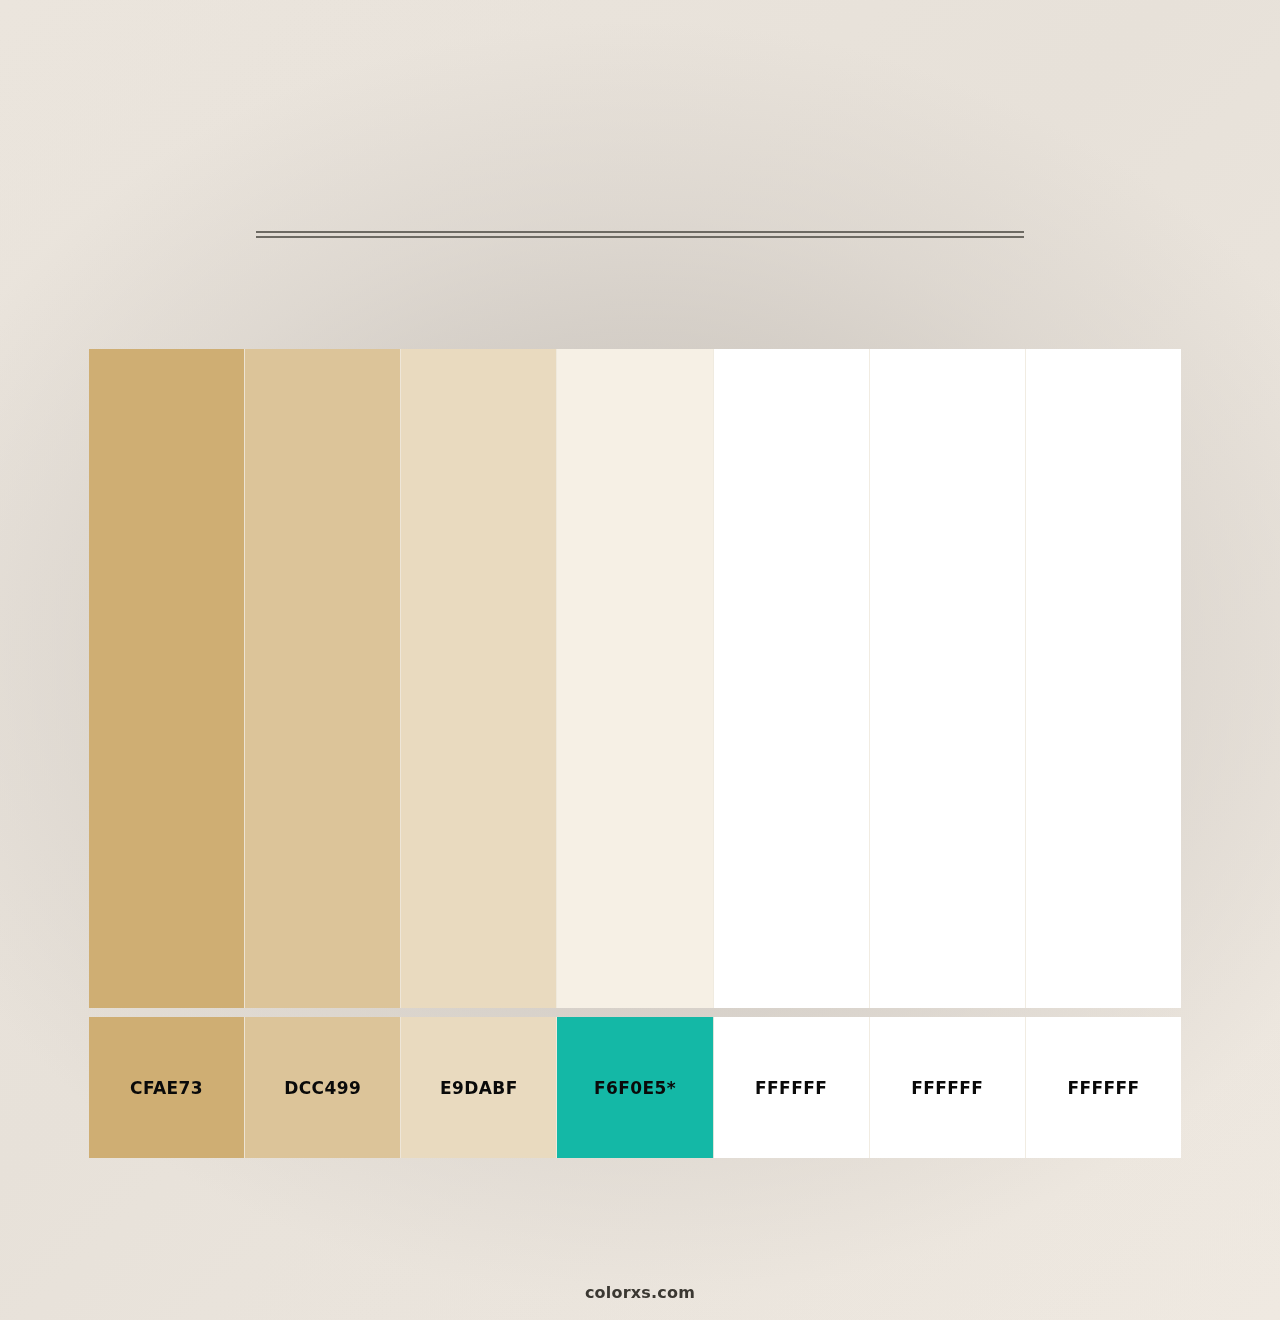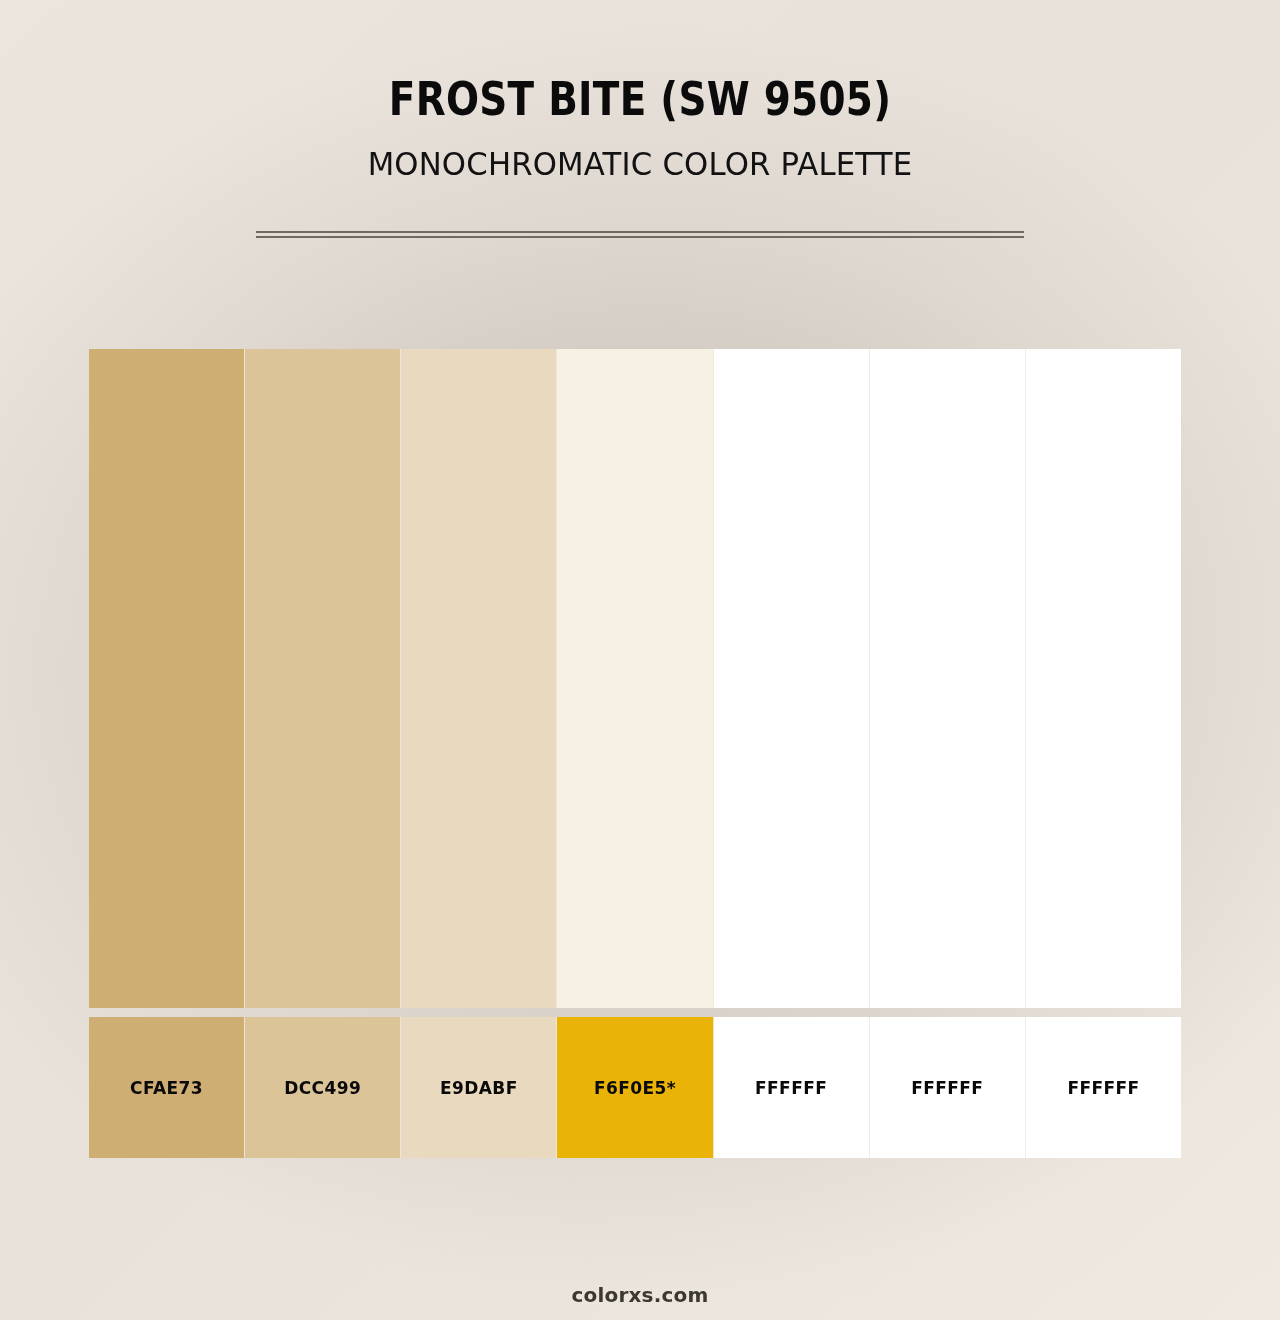--- a/index.html
+++ b/index.html
@@ -137,38 +137,34 @@
 
   
   .footer {
     position: absolute;
     left: 0;
     top: 1283px;
     width: 1280px;
     text-align: center;
   }
   .footer-text {
-    font-size: 20px;
+    font-size: 16px;
     font-weight: bold;
     color: #3b3832;
     letter-spacing: 0.2px;
     font-family: "DejaVu Sans", "Liberation Sans", sans-serif;
   }
 </style>
 </head>
 <body>
 
 <div class="bg-gradient"></div>
 
 <div class="page">
 
-  <div class="header">
-    <h1 class="title">FROST BITE (SW 9505)</h1>
-    <h2 class="subtitle">MONOCHROMATIC COLOR PALETTE</h2>
-  </div>
 
   <div class="divider">
     <div class="rule top"></div>
     <div class="rule bottom"></div>
   </div>
 
   <div class="palette">
     <div class="swatch-row">
       <div class="swatch-col" style="background-color: rgb(207, 174, 115);"></div>
       <div class="swatch-col" style="background-color: rgb(220, 196, 153);"></div>
@@ -184,21 +180,21 @@
     <div class="label-row">
       <div class="label-col" style="background-color: rgb(207, 174, 115);">
         <span class="label-text">CFAE73</span>
       </div>
       <div class="label-col" style="background-color: rgb(220, 196, 153); justify-content: center;">
         <span class="label-text">DCC499</span>
       </div>
       <div class="label-col" style="background-color: rgb(233, 218, 191); text-align: right;">
         <span class="label-text">E9DABF</span>
       </div>
-      <div class="label-col" style="background-color: #eab308;">
+      <div class="label-col" style="background-color: #14b8a6;">
         <span class="label-text">F6F0E5*</span>
       </div>
       <div class="label-col" style="background-color: rgb(255, 255, 255);">
         <span class="label-text">FFFFFF</span>
       </div>
       <div class="label-col" style="background-color: rgb(255, 255, 255);">
         <span class="label-text">FFFFFF</span>
       </div>
       <div class="label-col" style="background-color: rgb(255, 255, 255);">
         <span class="label-text">FFFFFF</span>

